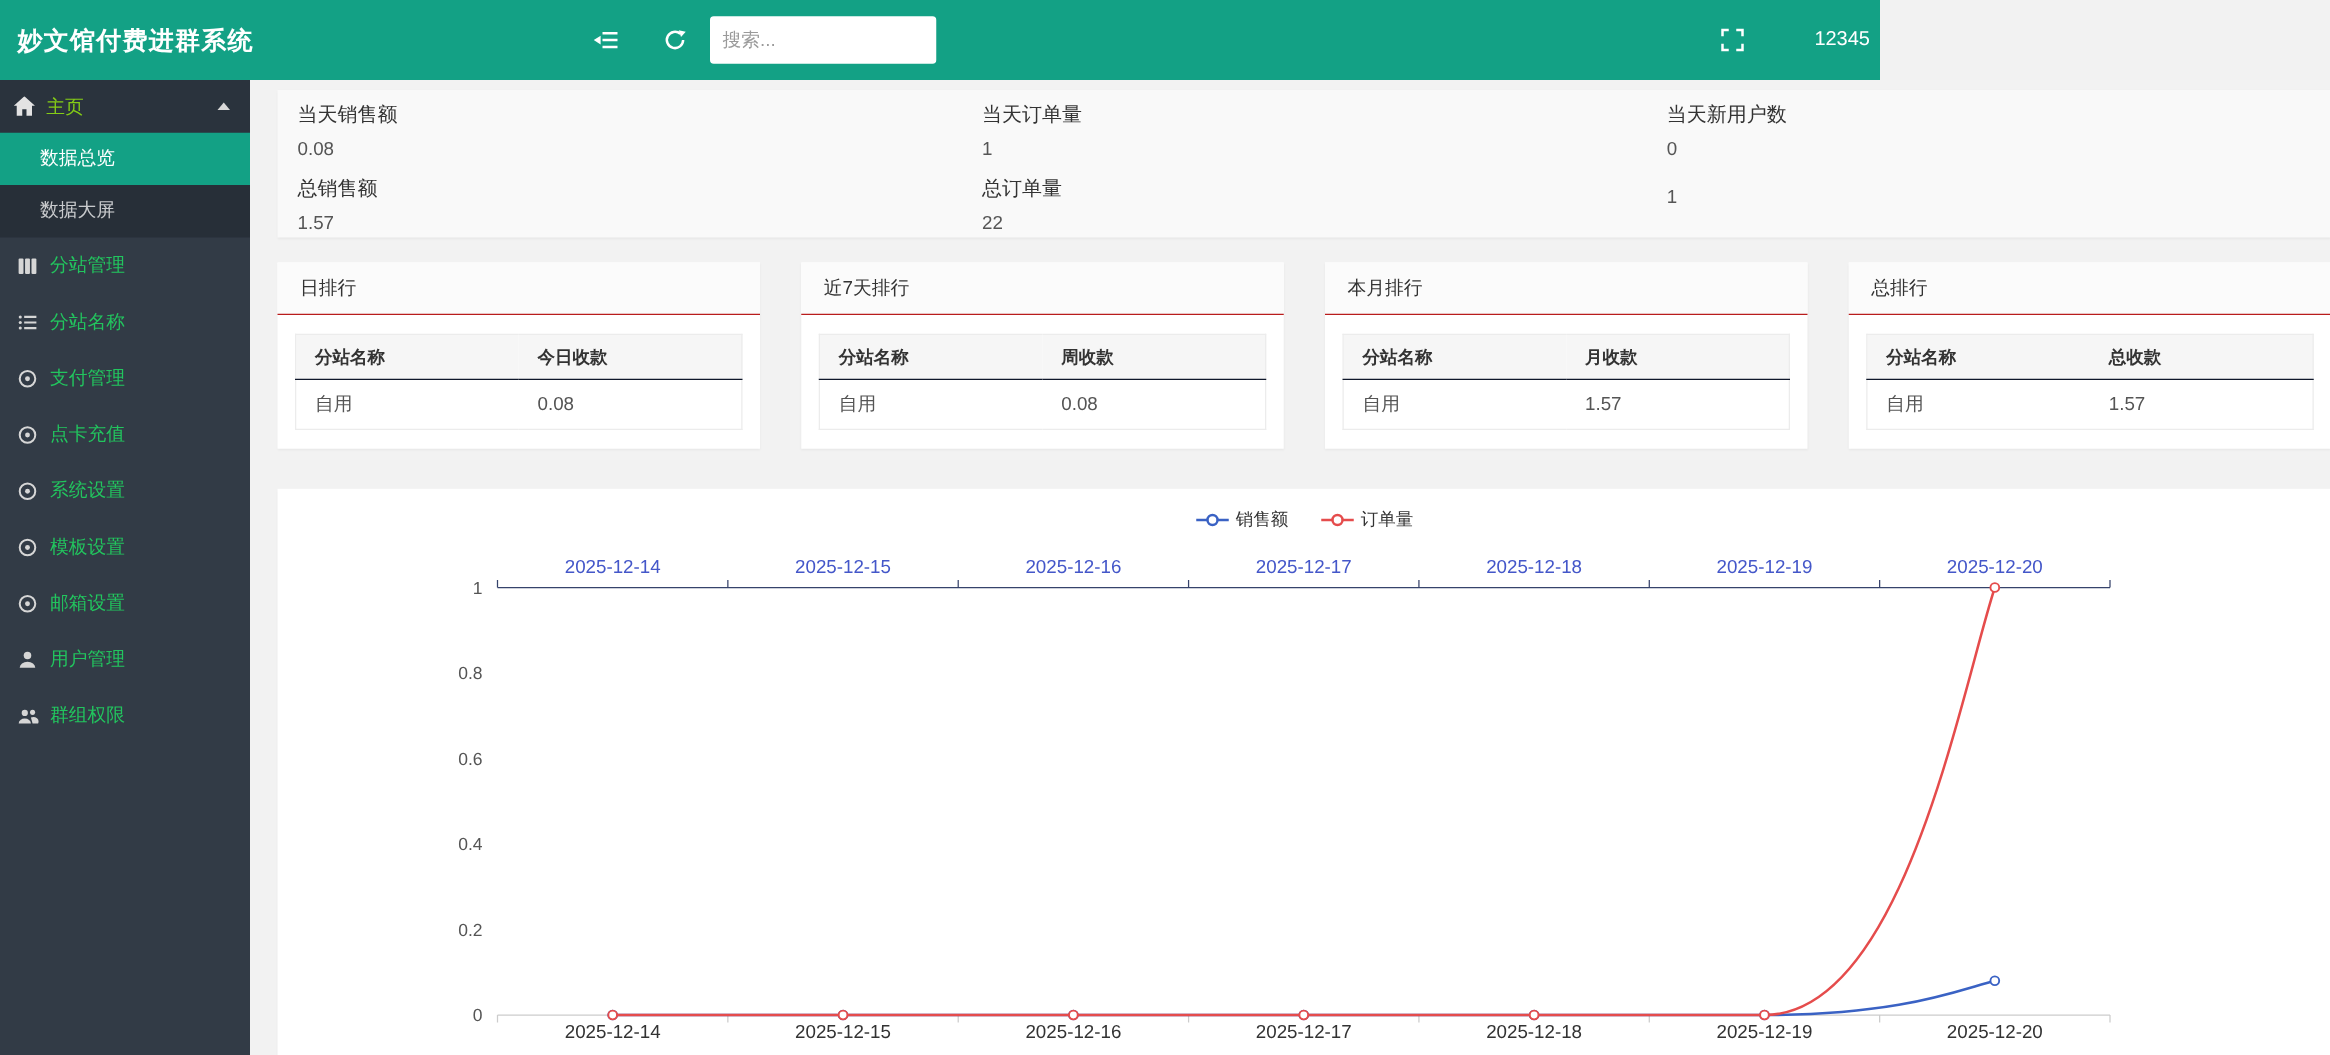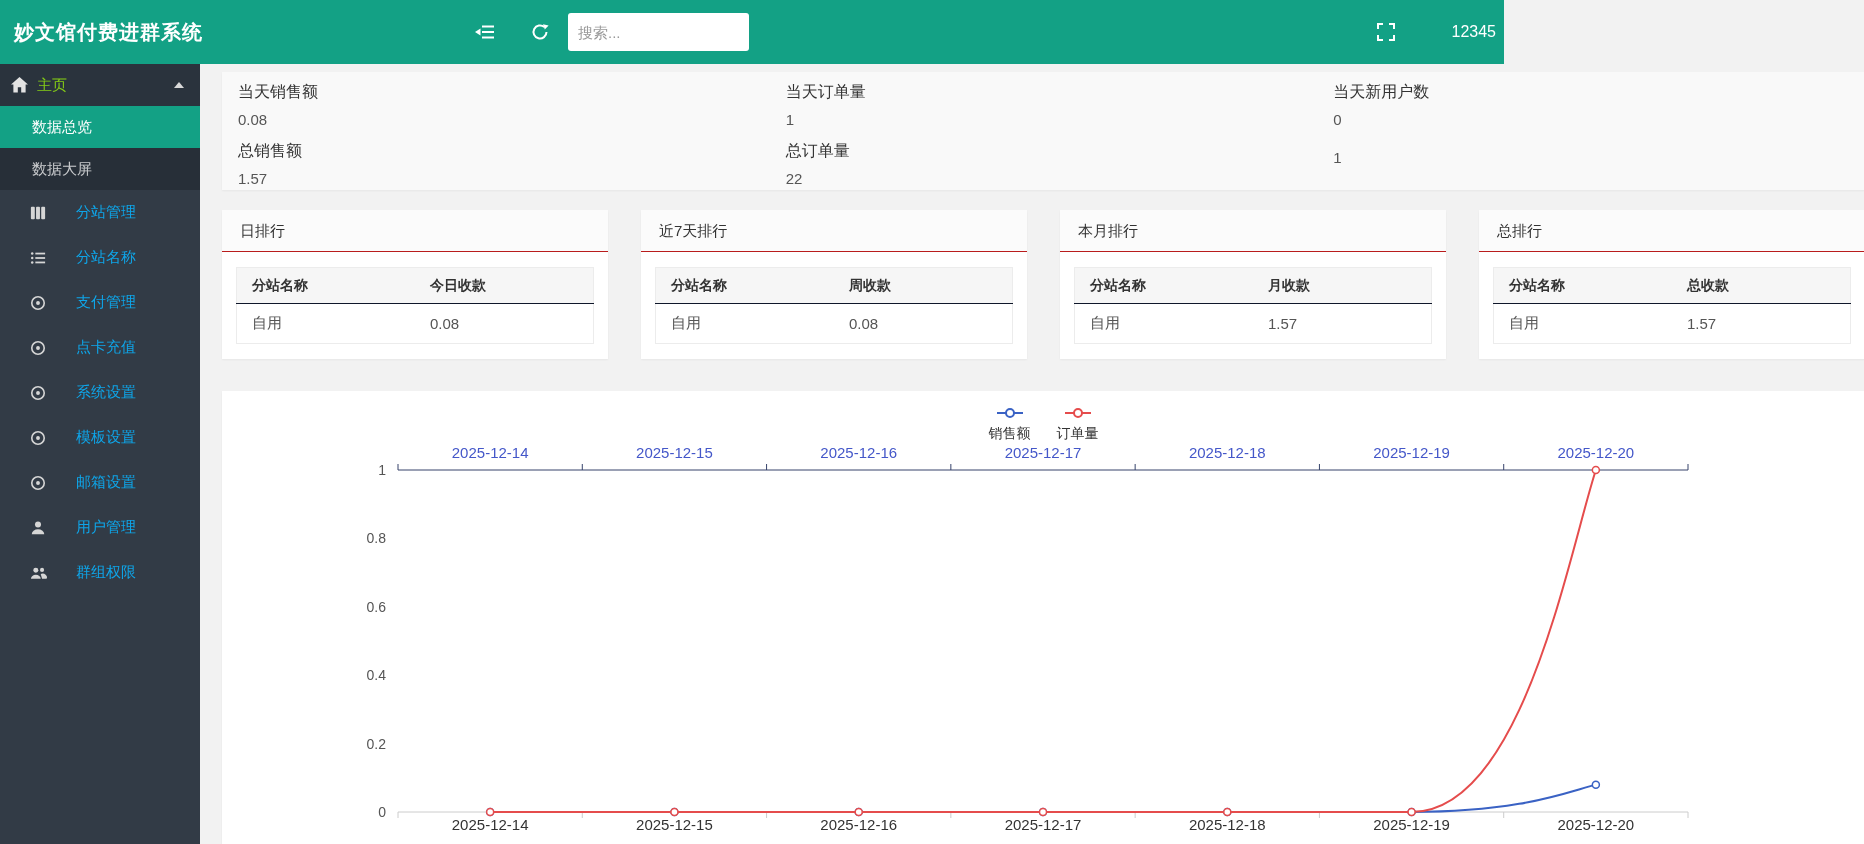--- a/index.html
+++ b/index.html
@@ -26,21 +26,21 @@
   .username{color:#fff;font-size:16px;margin-left:30px;padding-right:8px;cursor:pointer;white-space:nowrap;}
 
   
   .sidebar{position:absolute;top:64px;left:0;width:200px;height:780px;background:var(--sidebar-bg);}
   .menu-parent{height:42px;display:flex;align-items:center;padding-left:9px;background:var(--sidebar-parent);color:#84cc16;font-size:15px;cursor:pointer;position:relative;}
   .menu-parent .mi-icon{margin-right:8px;display:flex;}
   .chevron-up{position:absolute;right:16px;width:0;height:0;border-left:5px solid transparent;border-right:5px solid transparent;border-bottom:6px solid #d9d9d9;}
   .submenu{background:var(--sidebar-sub);}
   .submenu-item{height:42px;line-height:42px;padding-left:32px;font-size:15px;color:rgba(255,255,255,.75);cursor:pointer;}
   .submenu-item.active{background:var(--theme);color:#fff;}
-  .menu-item{height:45px;display:flex;align-items:center;padding-left:28px;color:#0ea5e9;font-size:15px;cursor:pointer;gap:20px;}
+  .menu-item{height:45px;display:flex;align-items:center;padding-left:12px;color:#22c55e;font-size:15px;cursor:pointer;}
   .mi-icon{width:20px;height:18px;display:flex;align-items:center;justify-content:center;margin-right:8px;}
   .mi-icon svg{display:block;}
 
   
   .main{position:absolute;left:200px;top:64px;width:1664px;height:780px;overflow:hidden;padding:8px 0 0 22px;}
   .panel-shadow{box-shadow:0 1px 2px rgba(0,0,0,.05);}
 
   .stats-panel{width:1643px;height:118px;background:#f9f9f9;display:grid;grid-template-columns:repeat(3,1fr);grid-template-rows:1fr 1fr;margin-bottom:20px;}
   .stat-cell{padding:10px 16px 0 16px;}
   .stat-label{font-size:16px;color:#333;}
@@ -49,21 +49,21 @@
   .rankings{display:flex;gap:33px;width:1700px;margin-bottom:32px;}
   .rank-card{width:386px;background:#fff;flex:none;}
   .rank-header{height:42px;line-height:42px;padding-left:18px;font-size:15px;color:#333;background:#fbfbfb;border-bottom:1px solid #b91c1c;}
   .rank-body{padding:15px 14px;}
   .rank-table{width:100%;border-collapse:collapse;border:1px solid #ececec;}
   .rank-table th{height:36px;background:#f6f6f6;text-align:left;padding-left:15px;font-size:14px;color:#333;font-weight:bold;border-bottom:1px solid #0f172a;width:50%;}
   .rank-table td{height:40px;padding-left:15px;font-size:15px;color:#555;background:#fff;}
 
   .chart-card{width:1643px;height:520px;background:#fff;position:relative;}
   .chart-legend{position:absolute;top:16px;left:0;width:100%;display:flex;justify-content:center;align-items:center;gap:26px;z-index:2;}
-  .legend-item{display:flex;align-items:center;gap:6px;font-size:14px;color:#333;cursor:pointer;flex-direction:column;}
+  .legend-item{display:flex;align-items:center;gap:6px;font-size:14px;color:#333;cursor:pointer;}
   .legend-icon{position:relative;width:26px;height:12px;display:inline-block;}
   .legend-line{position:absolute;left:0;right:0;top:5px;height:2px;background:#999;}
   .legend-circle{position:absolute;left:8px;top:1px;width:10px;height:10px;border-radius:50%;border:2px solid #999;background:#fff;}
   #chart-svg{position:absolute;top:0;left:0;}
 </style>
 </head>
 <body>
 
 <div class="header">
   <div class="app-title">妙文馆付费进群系统</div>

